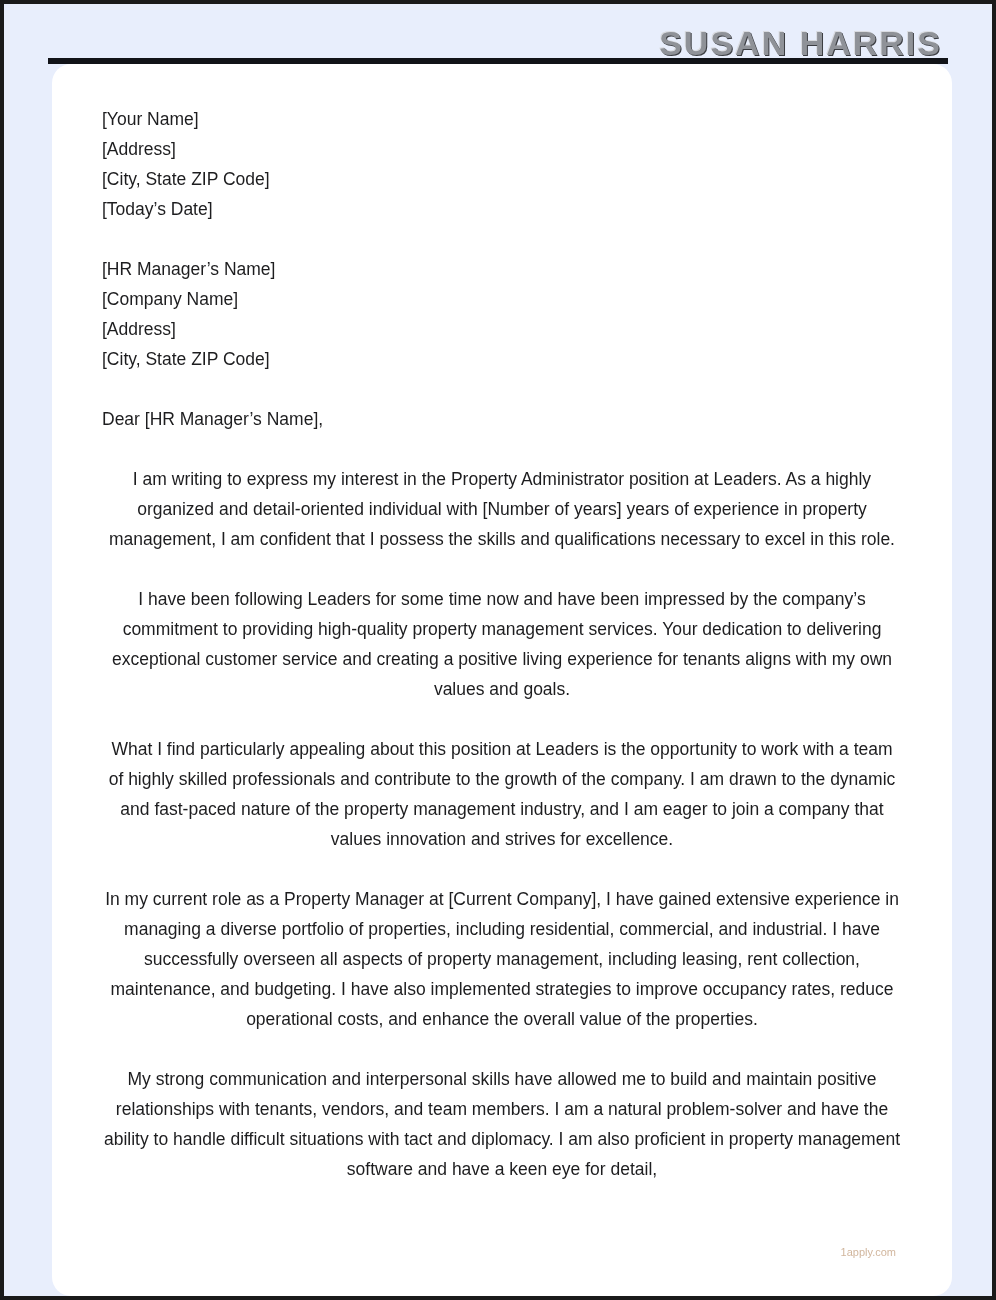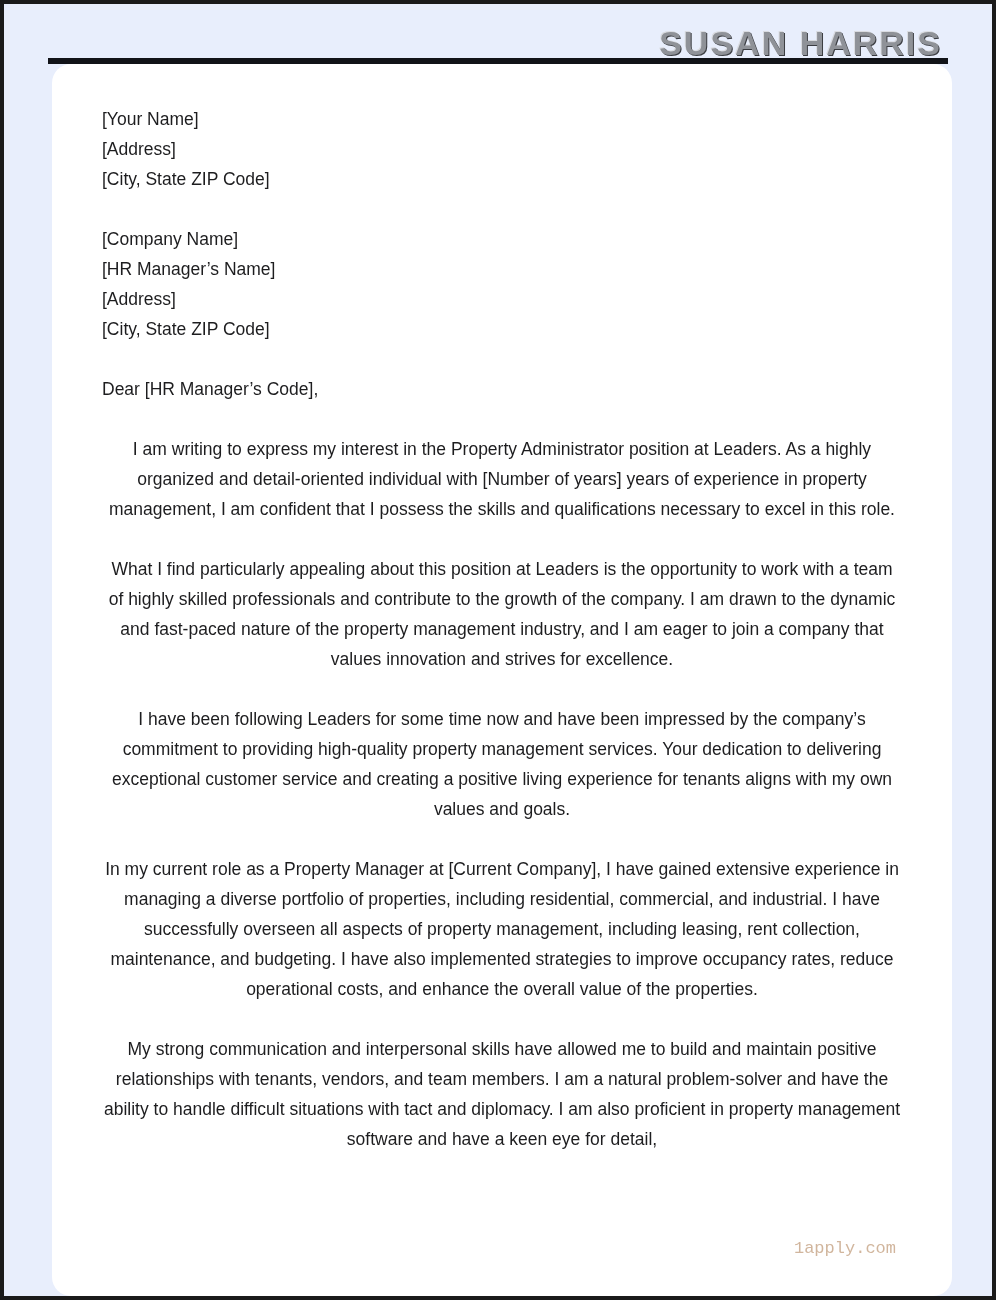--- a/index.html
+++ b/index.html
@@ -80,64 +80,65 @@
     height: 30px;
   }
   .para {
     margin: 0 0 30px 0;
     text-align: center;
   }
   .watermark {
     position: absolute;
     right: 56px;
     bottom: 38px;
-    font-size: 17px;
+    font-size: 11px;
     color: #c9a98c;
     opacity: 0.85;
-    font-family: Liberation Mono, monospace;
+    font-family: Liberation Sans, sans-serif;
     pointer-events: none;
   }
 </style>
 </head>
 <body>
 
 <div class="page-frame">
 
   <div class="header">
     <div class="header-name">SUSAN HARRIS</div>
   </div>
   <div class="header-rule"></div>
 
   <div class="letter-sheet">
     <div class="letter-body">
 
       <div>
         <div class="line">[Your Name]</div>
         <div class="line">[Address]</div>
         <div class="line">[City, State ZIP Code]</div>
+        <div class="line">[Today’s Date]</div>
       </div>
 
       <div class="spacer"></div>
 
       <div>
+        <div class="line">[HR Manager’s Name]</div>
         <div class="line">[Company Name]</div>
-        <div class="line">[HR Manager’s Name]</div>
         <div class="line">[Address]</div>
         <div class="line">[City, State ZIP Code]</div>
       </div>
 
       <div class="spacer"></div>
 
-      <div class="line">Dear [HR Manager’s Code],</div>
+      <div class="line">Dear [HR Manager’s Name],</div>
 
       <div class="spacer"></div>
 
       <p class="para">I am writing to express my interest in the Property Administrator position at Leaders. As a highly organized and detail-oriented individual with [Number of years] years of experience in property management, I am confident that I possess the skills and qualifications necessary to excel in this role.</p>
+      <p class="para">I have been following Leaders for some time now and have been impressed by the company’s commitment to providing high-quality property management services. Your dedication to delivering exceptional customer service and creating a positive living experience for tenants aligns with my own values and goals.</p>
       <p class="para">What I find particularly appealing about this position at Leaders is the opportunity to work with a team of highly skilled professionals and contribute to the growth of the company. I am drawn to the dynamic and fast-paced nature of the property management industry, and I am eager to join a company that values innovation and strives for excellence.</p>
-      <p class="para">I have been following Leaders for some time now and have been impressed by the company’s commitment to providing high-quality property management services. Your dedication to delivering exceptional customer service and creating a positive living experience for tenants aligns with my own values and goals.</p>
       <p class="para">In my current role as a Property Manager at [Current Company], I have gained extensive experience in managing a diverse portfolio of properties, including residential, commercial, and industrial. I have successfully overseen all aspects of property management, including leasing, rent collection, maintenance, and budgeting. I have also implemented strategies to improve occupancy rates, reduce operational costs, and enhance the overall value of the properties.</p>
       <p class="para">My strong communication and interpersonal skills have allowed me to build and maintain positive relationships with tenants, vendors, and team members. I am a natural problem-solver and have the ability to handle difficult situations with tact and diplomacy. I am also proficient in property management software and have a keen eye for detail,</p>
 
     </div>
 
     <div class="watermark">1apply.com</div>
   </div>
 
 </div>
 

